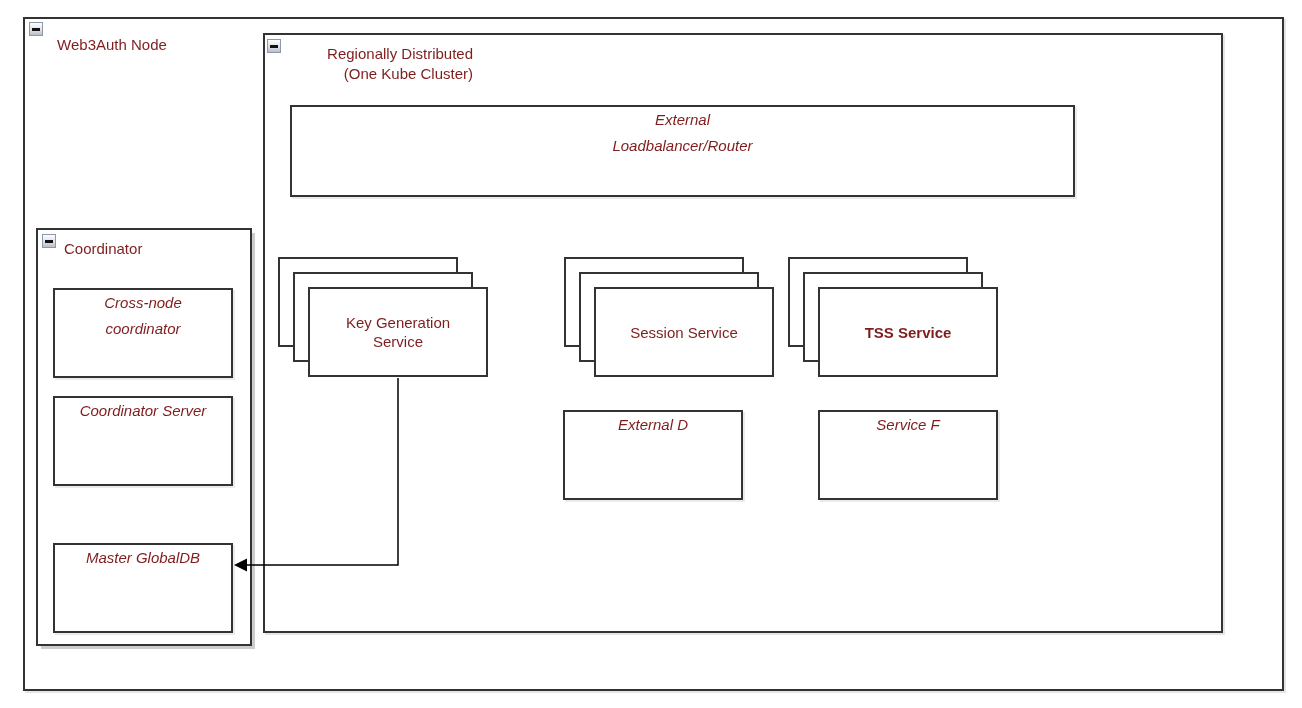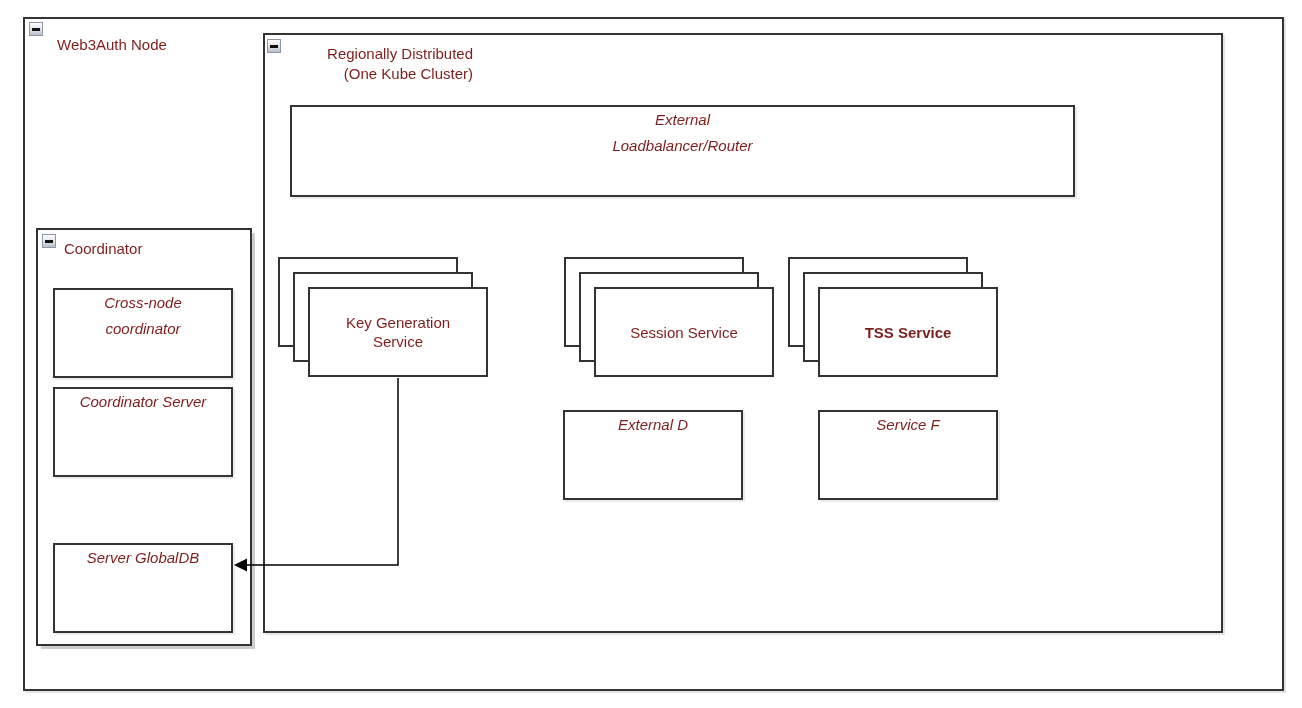--- a/index.html
+++ b/index.html
@@ -20,21 +20,21 @@
 
   .box {
     position:absolute; background:#fff; border:2px solid #333;
     box-sizing:border-box; display:flex; align-items:flex-start; justify-content:center;
     text-align:center; line-height:26px; box-shadow:2px 2px 0 rgba(0,0,0,0.08);font-style:italic;
   }
   #box-loadbalancer { left:290px; top:105px; width:785px; height:92px; }
   #box-service-d    { left:563px; top:410px; width:180px; height:90px; }
   #box-service-f    { left:818px; top:410px; width:180px; height:90px; }
   #box-cross-node   { left:53px;  top:288px; width:180px; height:90px; }
-  #box-coord-server { left:53px;  top:387px; width:180px; height:90px; }
+  #box-coord-server { left:53px;  top:396px; width:180px; height:90px; }
   #box-master-db    { left:53px;  top:543px; width:180px; height:90px; }
   .box .lbl { max-width:160px; }
   .wrap-narrow .lbl { max-width:140px; }
 
   .stack { position:absolute; width:210px; height:120px; }
   #stack-keygen  { left:278px; top:257px; }
   #stack-session { left:564px; top:257px; }
   #stack-tss     { left:788px; top:257px;font-weight:bold; }
   .stack .layer {
     position:absolute; width:180px; height:90px; background:#fff;
@@ -122,21 +122,21 @@
     <span class="lbl">Service F</span>
   </div>
 
   <div class="box wrap-narrow" id="box-cross-node">
     <span class="lbl">Cross-node coordinator</span>
   </div>
   <div class="box" id="box-coord-server">
     <span class="lbl">Coordinator Server</span>
   </div>
   <div class="box" id="box-master-db">
-    <span class="lbl">Server GlobalDB</span>
+    <span class="lbl">Master GlobalDB</span>
   </div>
 
   <svg id="edge-layer">
     <path d="M398 378 L398 565 L246 565" fill="none" stroke="#000" stroke-width="1.5"></path>
     <path d="M234 565 L247 558.5 L247 571.5 Z" fill="#000" stroke="none"></path>
   </svg>
 
 </div>
 
 </body></html>

